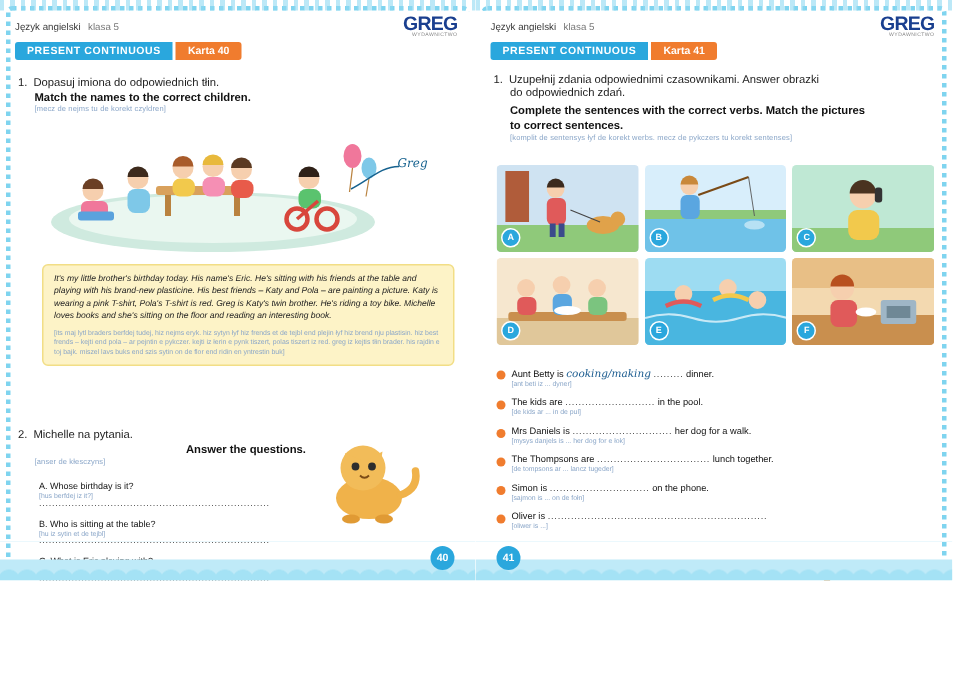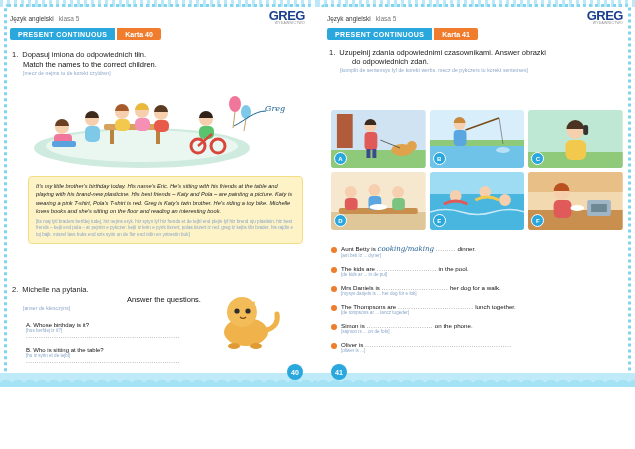--- a/index.html
+++ b/index.html
@@ -68,21 +68,21 @@
     border-radius:0 2px 2px 0;
     margin-left:2px;
   }
 
   
   .ex{position:absolute;left:12px;right:12px;}
   .ex-num{
     font-size:7.5px;color:#222;
   }
   .ex-pl{font-size:7.5px;color:#222;}
-  .ex-en{font-size:7.5px;color:#111;font-weight:normal;margin-top:1px;}
+  .ex-en{font-size:7.5px;color:#111;font-weight:bold;margin-top:1px;}
   .ex-phon{font-size:5px;color:#8aa6c8;margin-top:1px;letter-spacing:.1px;}
   .row-head{display:flex;gap:4px;align-items:flex-start;}
 
   
   .illu{position:absolute;overflow:hidden;}
 
   
   .storybox{
     position:absolute;left:28px;right:14px;
     background:#fdf3c7;border:1px solid #f2de86;border-radius:4px;
@@ -309,21 +309,23 @@
     <div class="topicbar">
       <div class="topic">PRESENT CONTINUOUS</div>
       <div class="card">Karta 41</div>
     </div>
 
     <div class="ex" style="top:48px;">
       <div class="row-head">
         <span class="ex-num">1.</span>
         <span class="ex-pl">Uzupełnij zdania odpowiednimi czasownikami. Answer obrazki</span>
       </div>
-      <div class="ex-pl" style="margin-left:23px;">do odpowiednich zdań.</div>
+      <div class="ex-pl" style="margin-left:11px;">do odpowiednich zdań.</div>
+      <div class="ex-en" style="margin-left:11px;margin-top:3px;">Complete the sentences with the correct verbs. Match the pictures</div>
+      <div class="ex-en" style="margin-left:11px;">to correct sentences.</div>
       <div class="ex-phon" style="margin-left:11px;">[komplit de sentensys łyf de korekt werbs. mecz de pykczers tu korekt sentenses]</div>
     </div>
 
     <div class="grid" style="top:110px;">
 
       <div class="cell">
         <svg width="100%" height="100%" viewBox="0 0 96 58" preserveAspectRatio="none">
           <rect width="96" height="58" fill="#cfe3f2"></rect>
           <rect y="40" width="96" height="18" fill="#8fc97a"></rect>
           <rect x="6" y="4" width="16" height="34" fill="#b05c3a"></rect>

